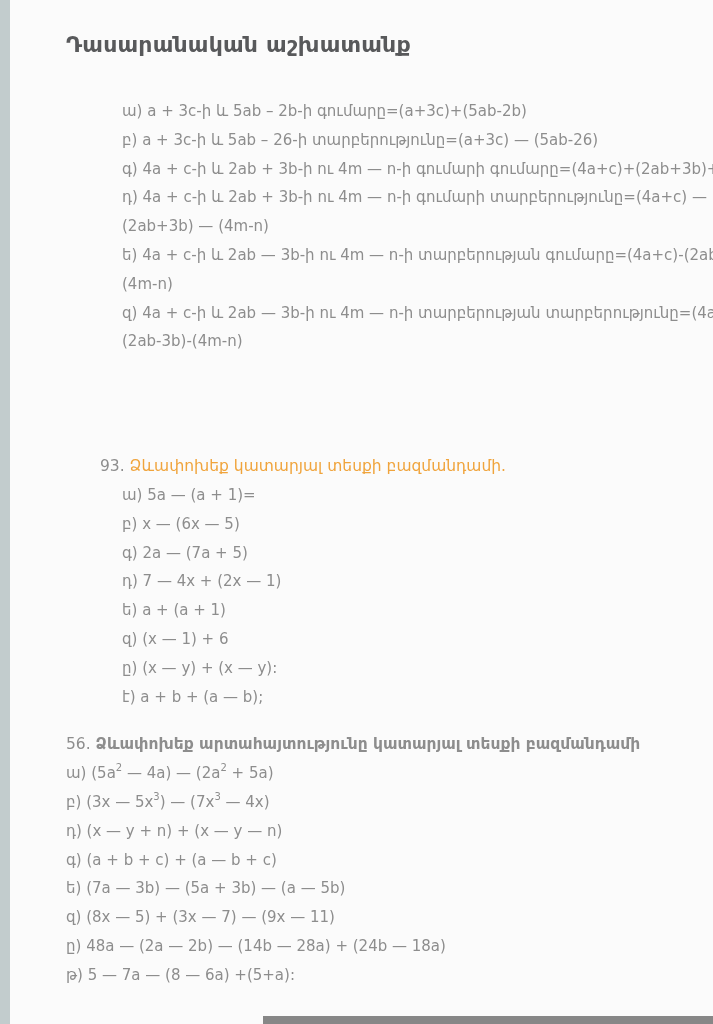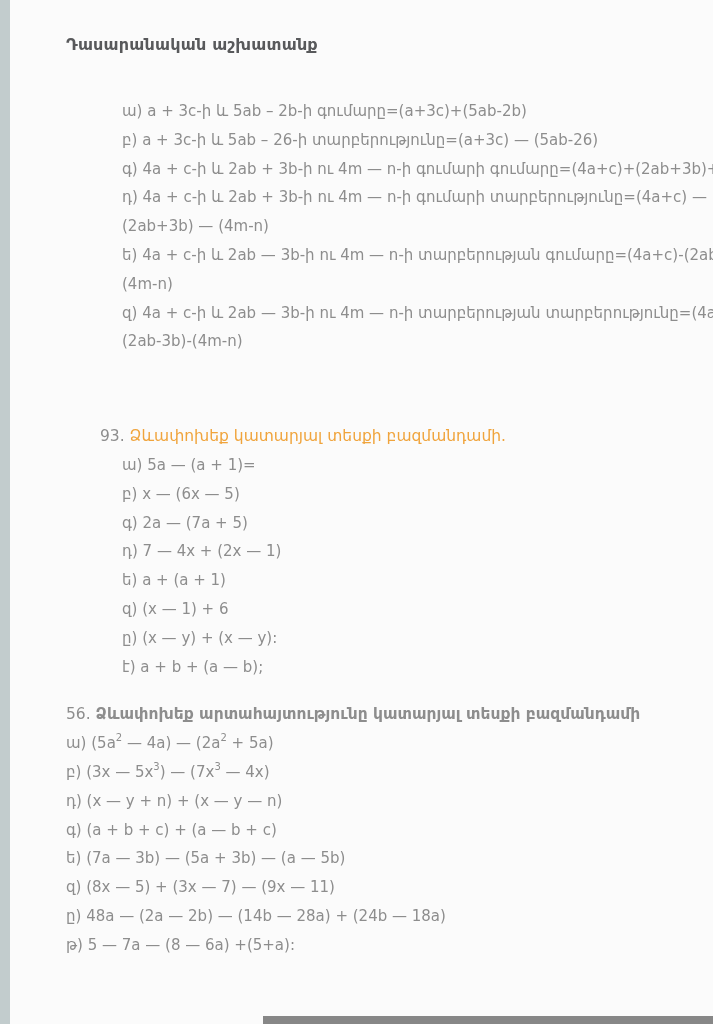--- a/index.html
+++ b/index.html
@@ -24,37 +24,37 @@
     height: 8px;
     background: var(--bar-color, #878787);
   }
   .content {
     position: absolute;
     left: 66px; top: 0;
     width: 640px;
   }
   .page-title {
     margin-top: 31px;
-    font-size: 16px;
+    font-size: 22px;
     font-weight: bold;
     line-height: 28px;
     color: var(--title-gray, #58595b);
     letter-spacing: 0.2px;
   }
   .section { color: var(--body-gray, #8d8d8d); }
   .section-heading {
     font-size: 15.5px;
     line-height: 28.8px;
     white-space: nowrap;
   }
   .section-number { color: var(--body-gray, #8d8d8d); }
   .heading-orange .section-heading-text { color: var(--accent-orange, #f0a43c); }
   .heading-gray .section-heading-text { color: var(--body-gray, #8d8d8d); font-weight: bold; }
   .sec-a { margin-top: 38px; }
-  .sec-b { margin-top: 66px; }
+  .sec-b { margin-top: 96px; }
   .sec-c { margin-top: 19px; }
   .indented .section-heading { margin-left: 34px; }
   .indented .lines { margin-left: 56px; }
   .problem-line {
     font-size: 15px;
     line-height: 28.8px;
     white-space: nowrap;
     color: var(--body-gray, #8d8d8d);
   }
   .problem-line sup {

